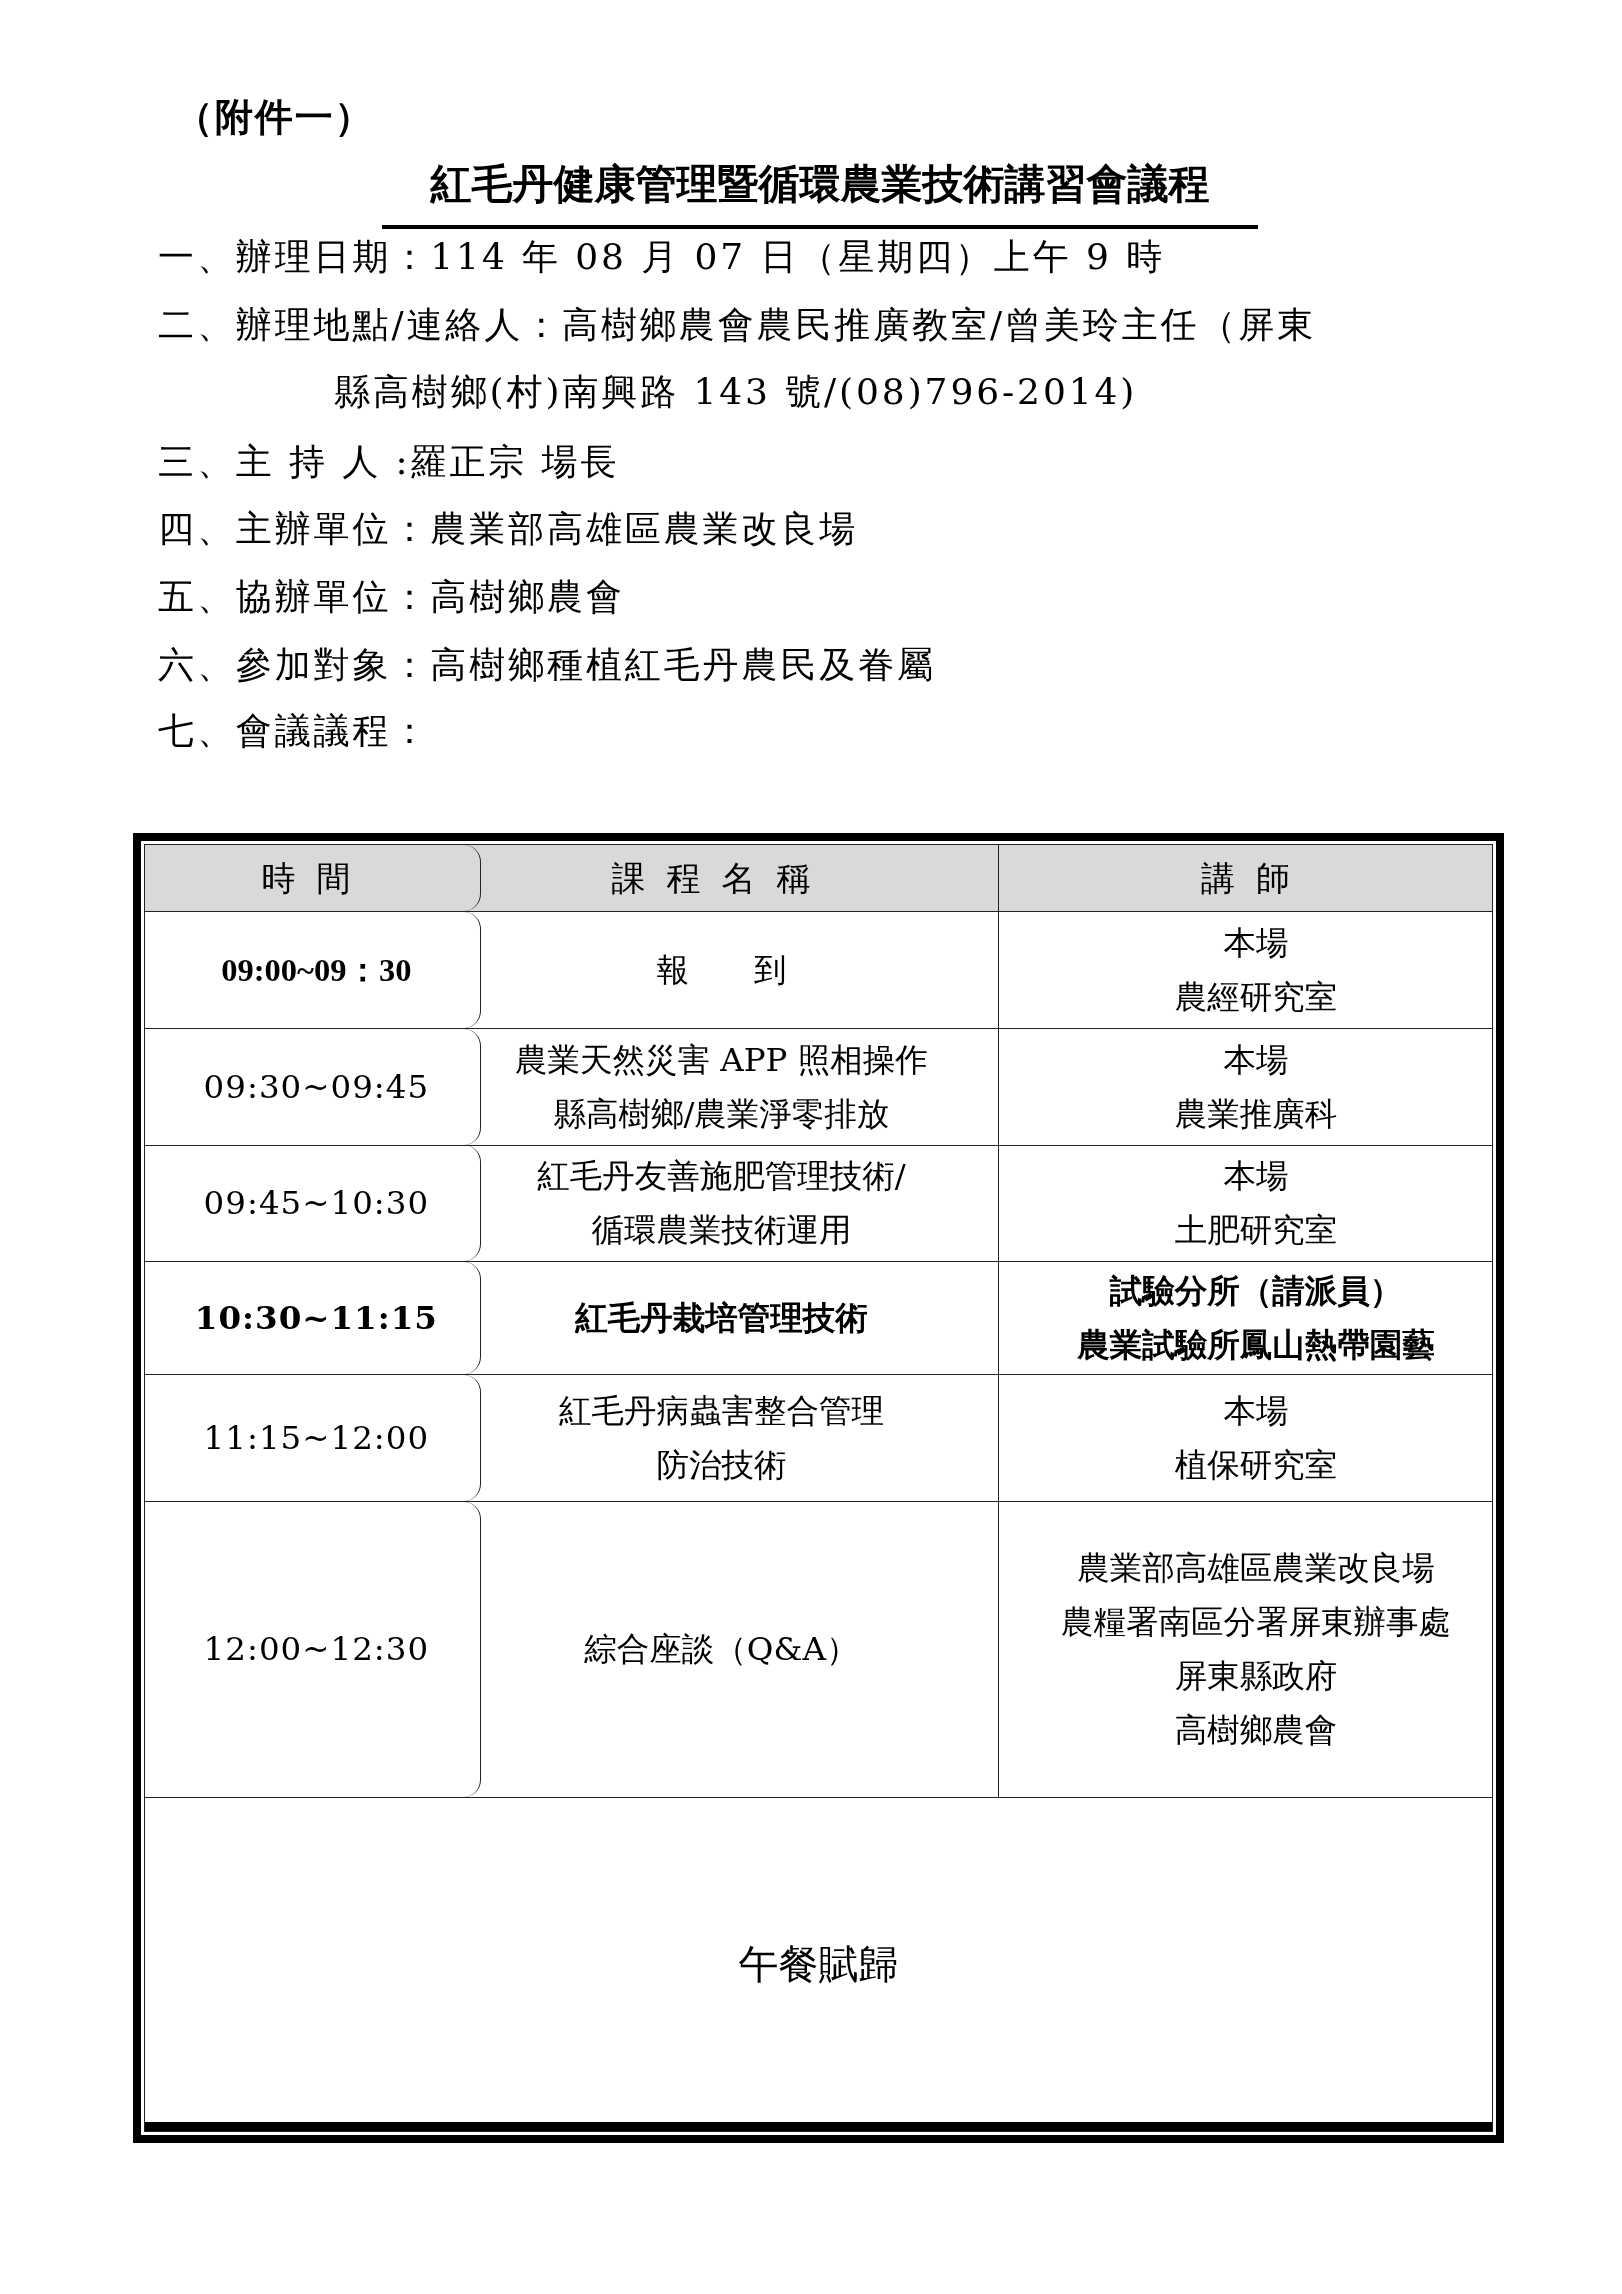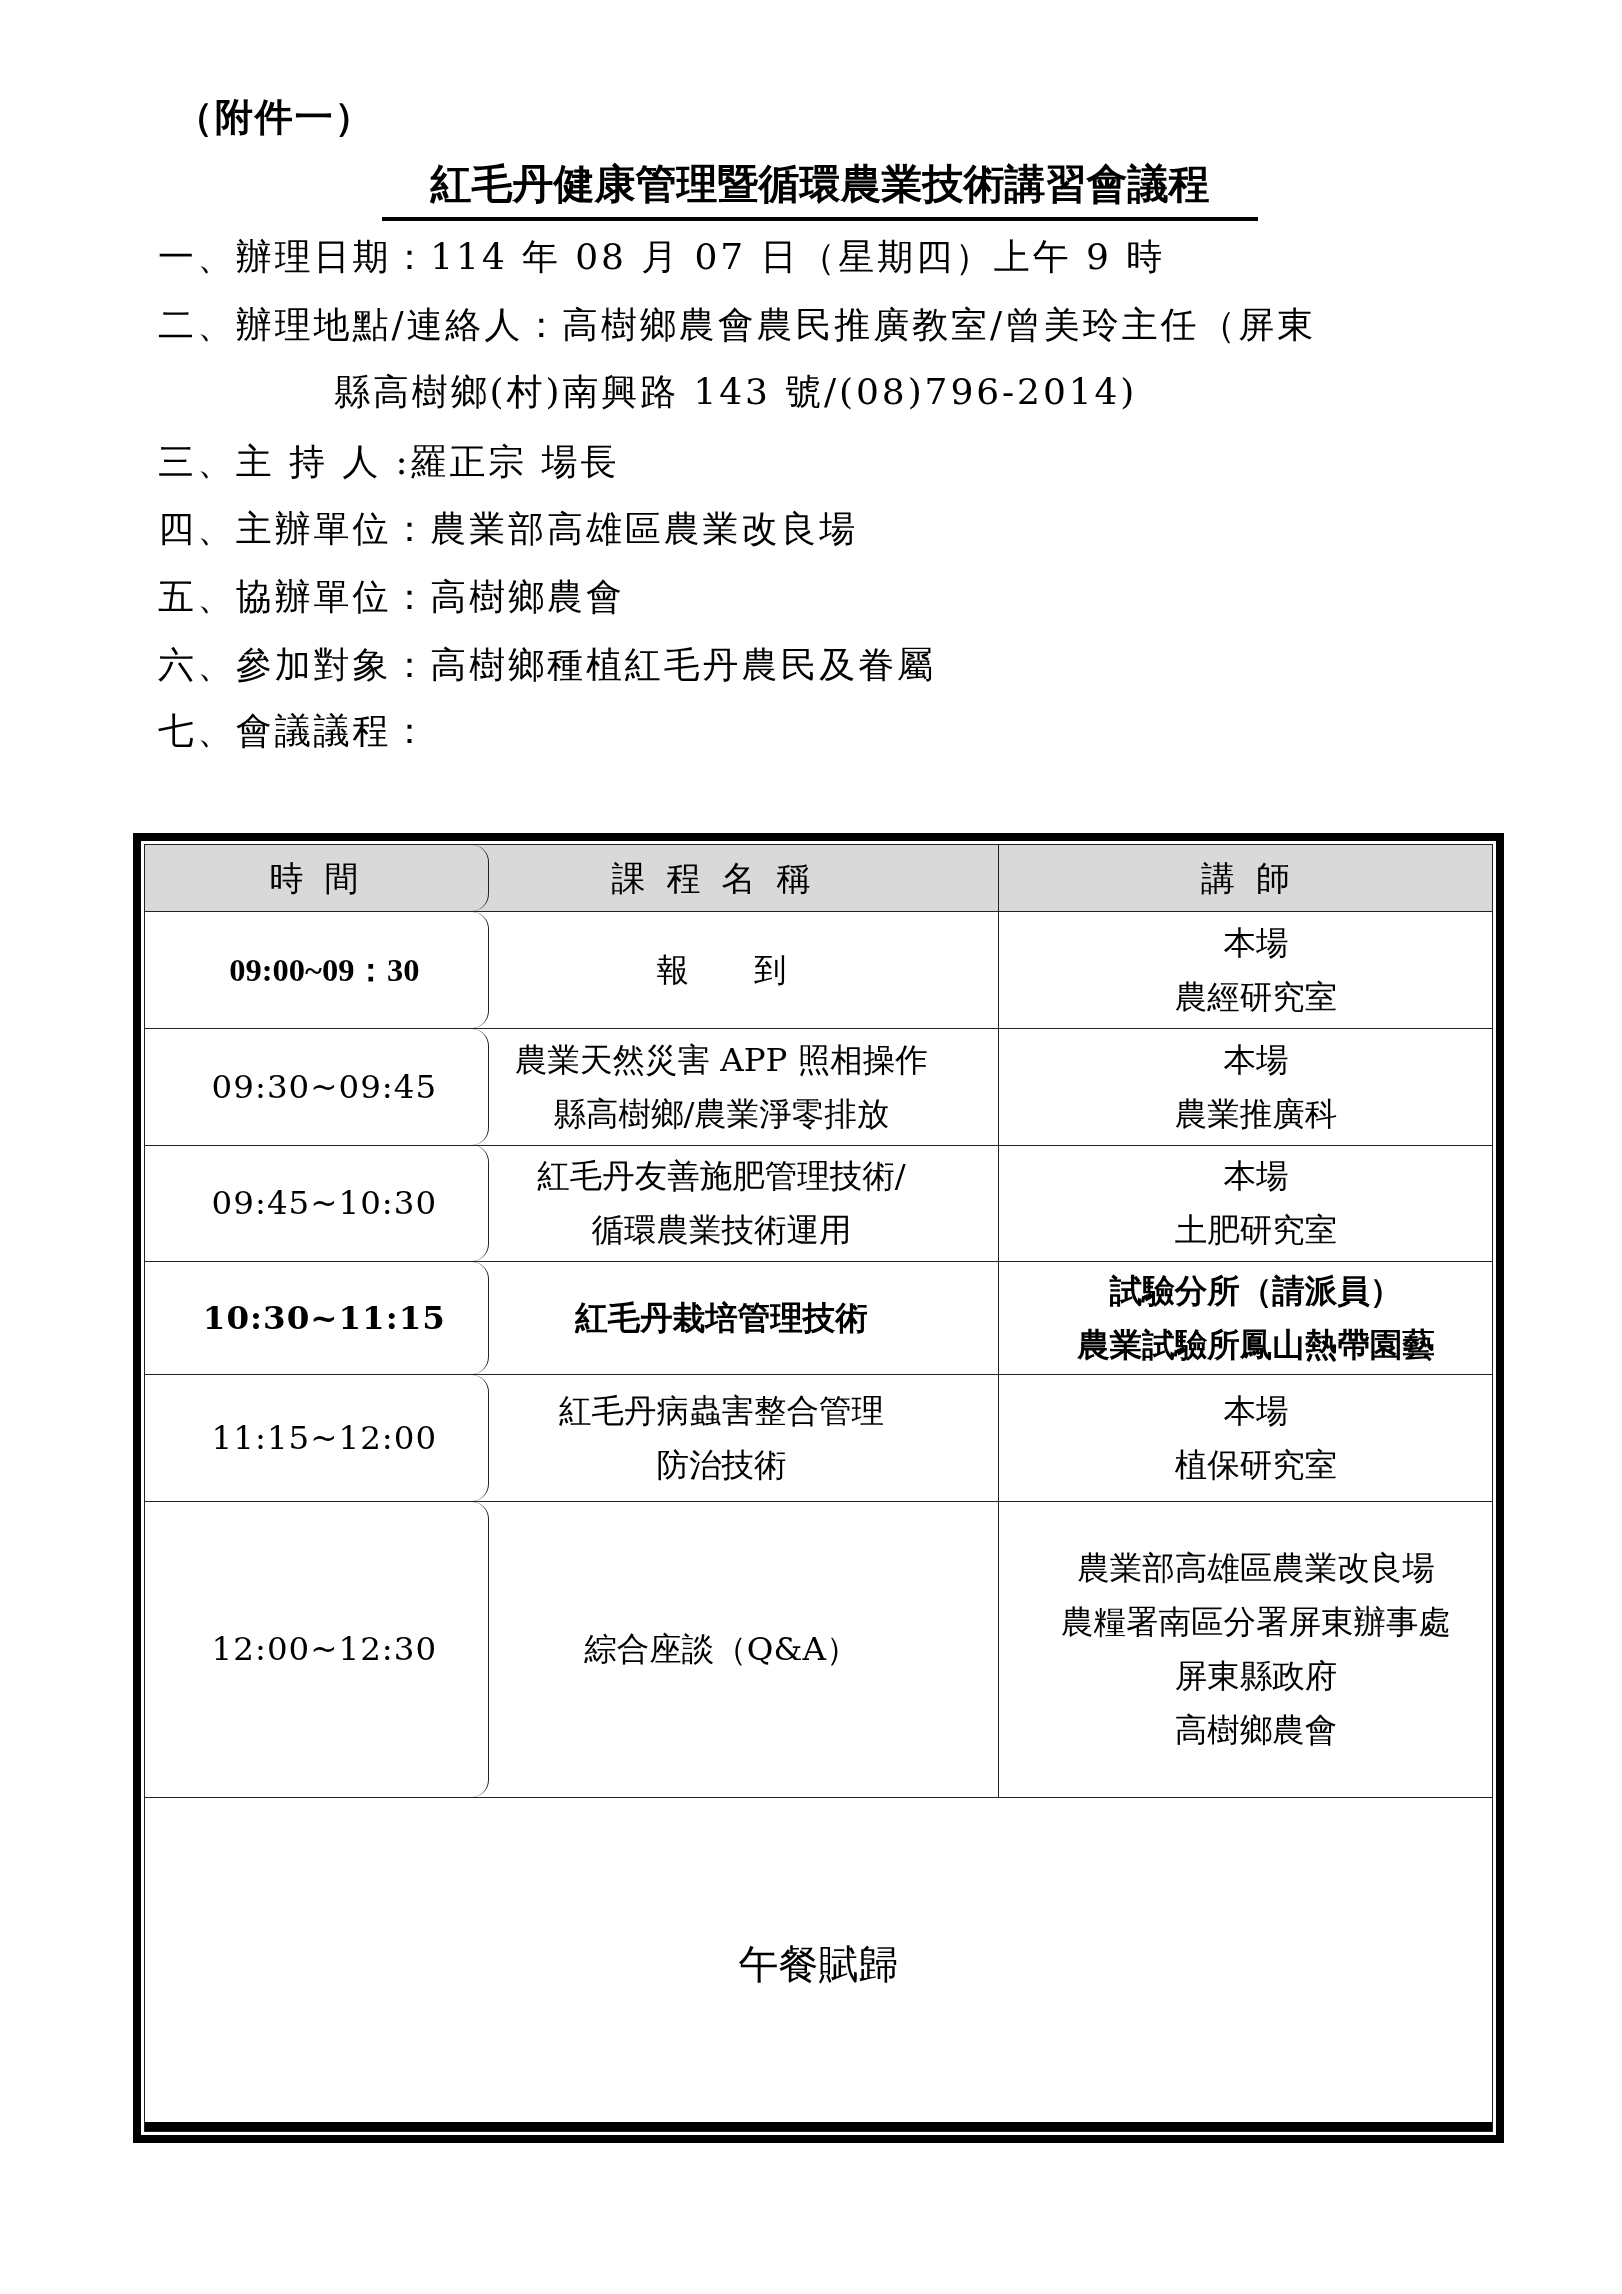--- a/index.html
+++ b/index.html
@@ -10,21 +10,21 @@
   }
   .abs { position: absolute; }
   .annex {
     left: 175px; top: 92px; font-size: 38px; font-weight: bold;
     font-family: Liberation Sans, sans-serif; letter-spacing: 1.9px; white-space: nowrap;
   }
   .title {
     left: 382px; top: 159px; width: 876px; text-align: center;
     font-size: 41px; font-weight: bold; white-space: nowrap;
     font-family: "DejaVu Sans", sans-serif;
-    border-bottom: 4.8px solid #000; padding-bottom: 8px; line-height: 50px;
+    border-bottom: 4.8px solid #000; padding-bottom: 16px; line-height: 50px;
   }
   .info-line {
     left: 158px; font-size: 36px; line-height: 48px; white-space: nowrap; letter-spacing: 2.9px;
   }
   .info-line.indent { left: 334px; }
 
   
   .tbl-outer {
     left: 133px; top: 833px; width: 1371px; height: 1310px;
     box-sizing: border-box; border: 8.6px solid #000; background: #fff;
@@ -34,21 +34,21 @@
     border: 1.9px solid #222; box-sizing: border-box;
   }
   .row { position: absolute; left: 0; right: 0; border-bottom: 1.9px solid #222; box-sizing: border-box; }
   .row.header { background: #d9d9d9; }
   .row.last { border-bottom: none; }
   .cell {
     position: absolute; top: 0; bottom: 0; display: flex; flex-direction: column;
     align-items: center; justify-content: center; text-align: center;
     font-size: 32.5px; line-height: 54px; box-sizing: border-box;
   }
-  .c1 { left: 16px; width: 328px; border-right: 1.9px solid #222; border-radius: 17px; }
+  .c1 { left: 8px; width: 328px; border-right: 1.9px solid #222; border-radius: 17px; }
   .c2 { left: 300px; width: 554px; border-right: 1.9px solid #222; }
   .c3 { left: 855px; right: 0; padding-left: 20px; }
   .hdr-text { font-size: 34px; letter-spacing: 21px; }
   .time { font-size: 32.5px; letter-spacing: 1px; }
   .time.bold { font-weight: bold; font-family: Liberation Serif, serif; letter-spacing: 0; }
   .lunch-cell {
     position: absolute; left: 0; right: 0; top: 0; bottom: 0;
     display: flex; align-items: center; justify-content: center; font-size: 40px;
   }
   .bottom-band { position: absolute; left: 0; right: 0; bottom: 0; height: 9.6px; background: #000; }

